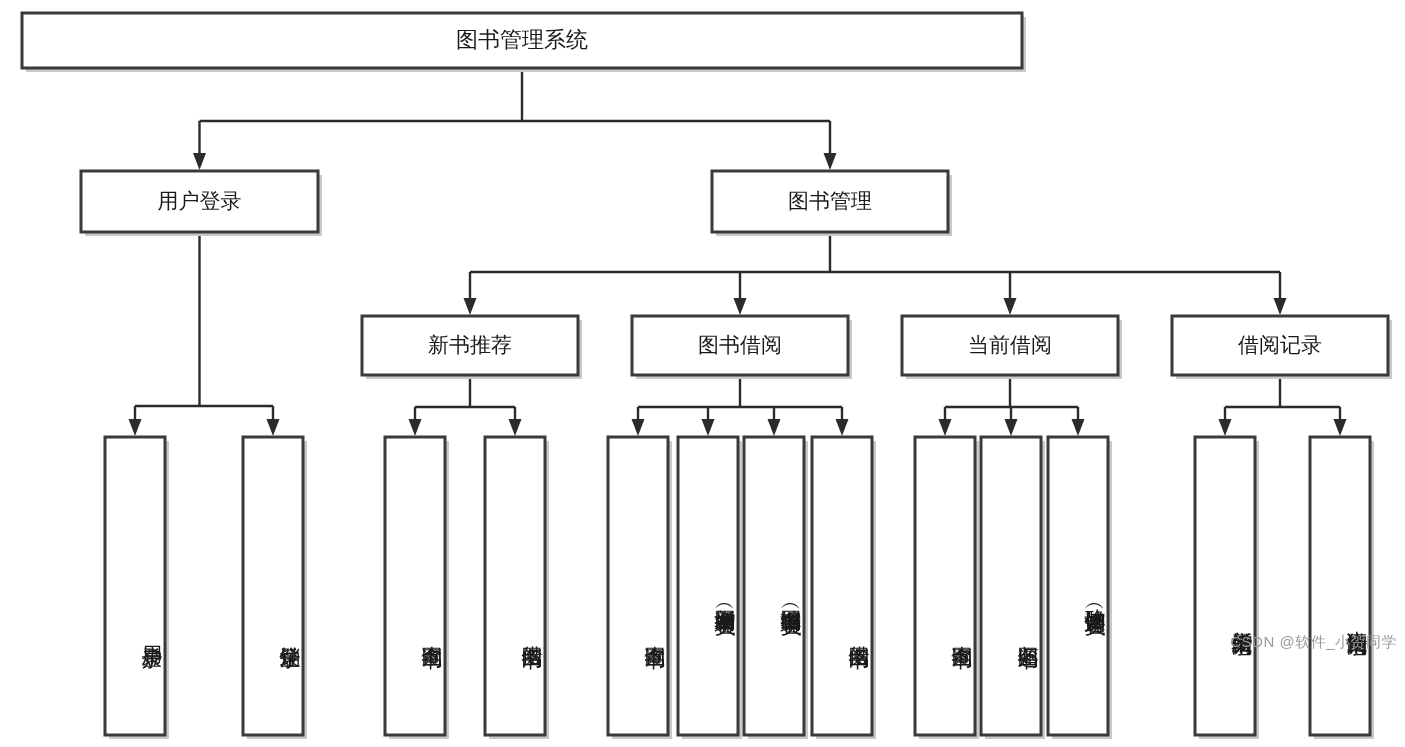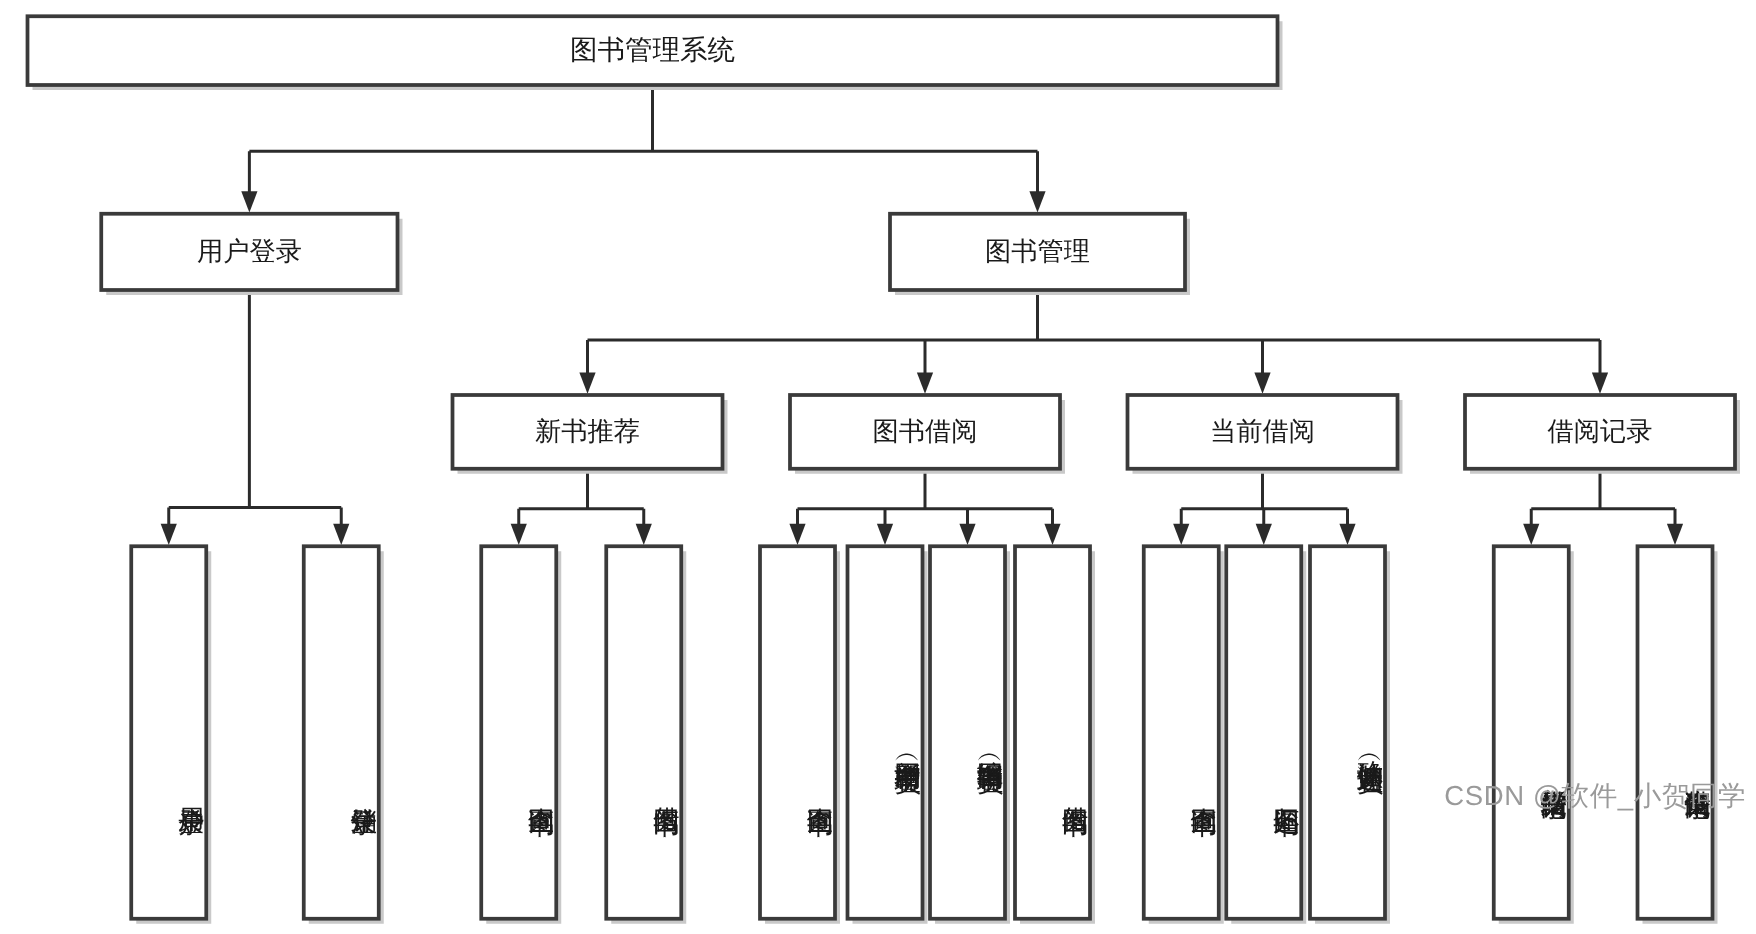--- a/index.html
+++ b/index.html
@@ -71,21 +71,21 @@
     pointer-events: none;
     display: flex;
     align-items: flex-start;
     justify-content: center;
   }
   .watermark {
     position: absolute;
     right: 8px;
     bottom: 4px;
     font-family: "Liberation Sans", "DejaVu Sans", sans-serif;
-    font-size: 22px;
+    font-size: 15px;
     color: #9a9a9a;
     letter-spacing: 0.5px;
     white-space: nowrap;
     margin-top: 16px;
   }
 </style>
 </head>
 <body>
 
 <div id="diagram-root">

